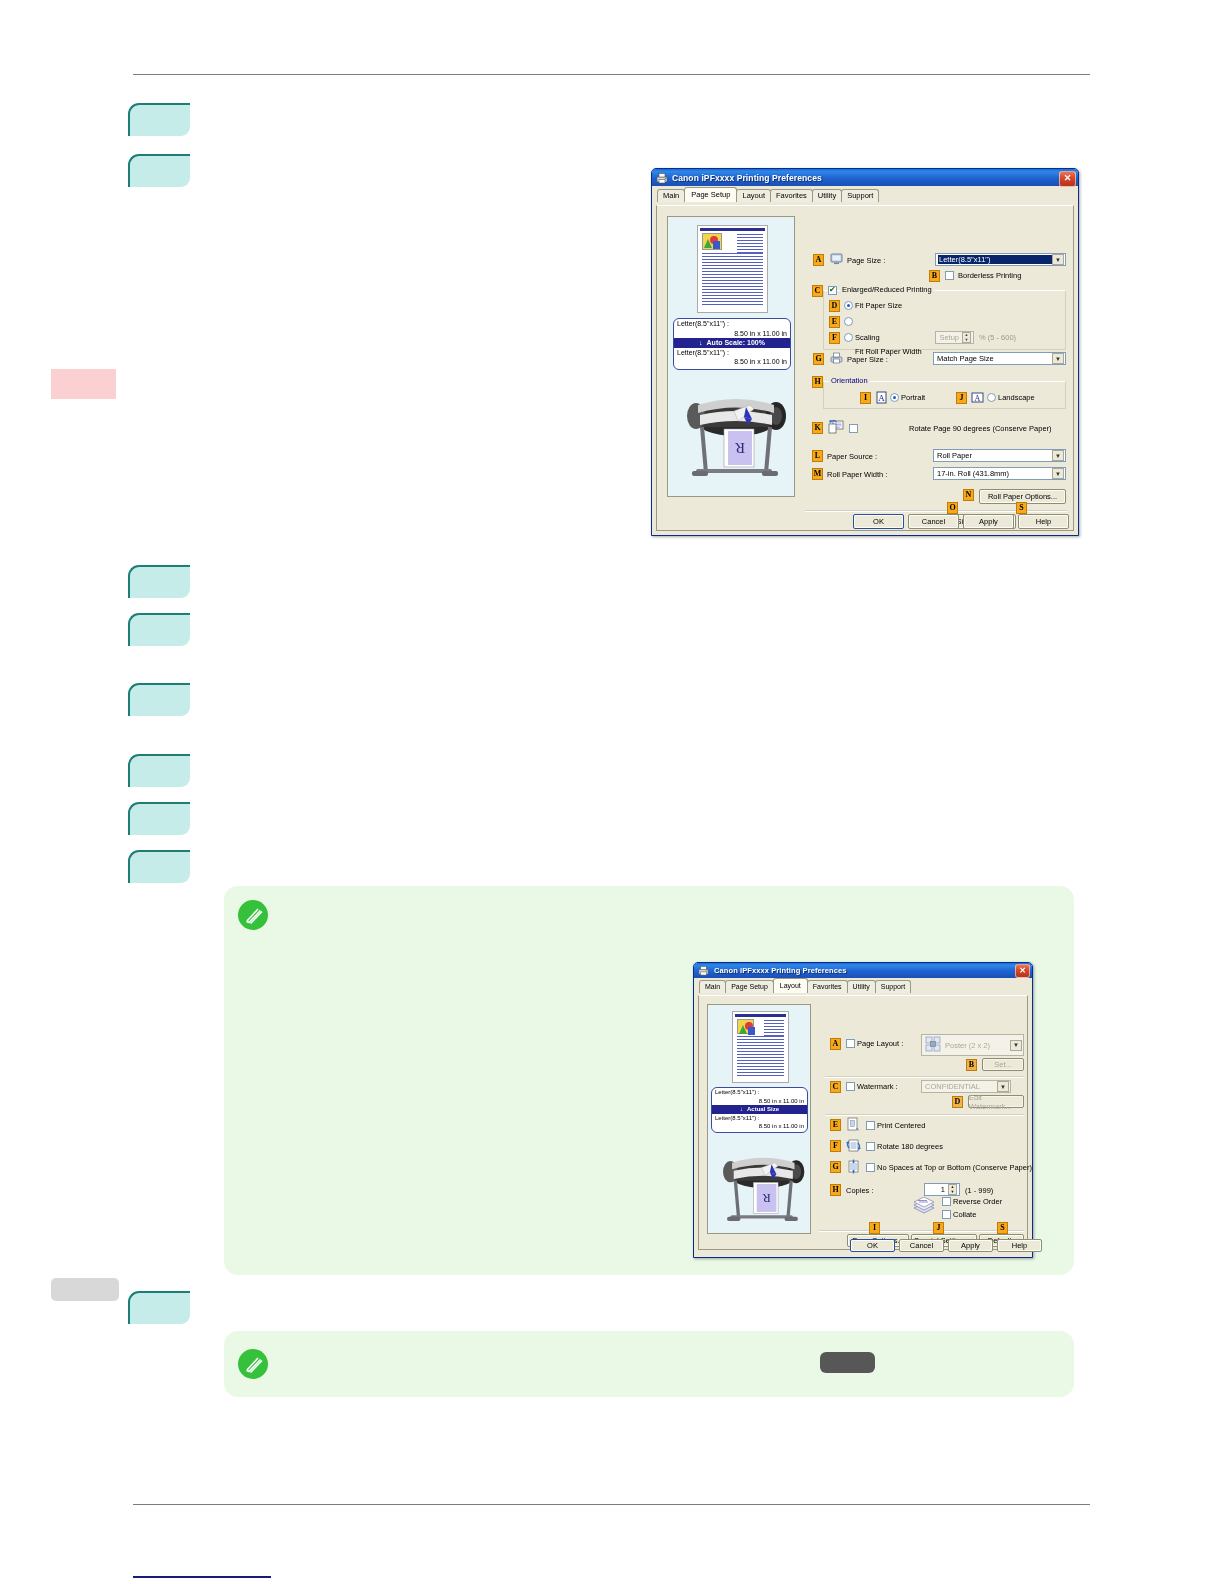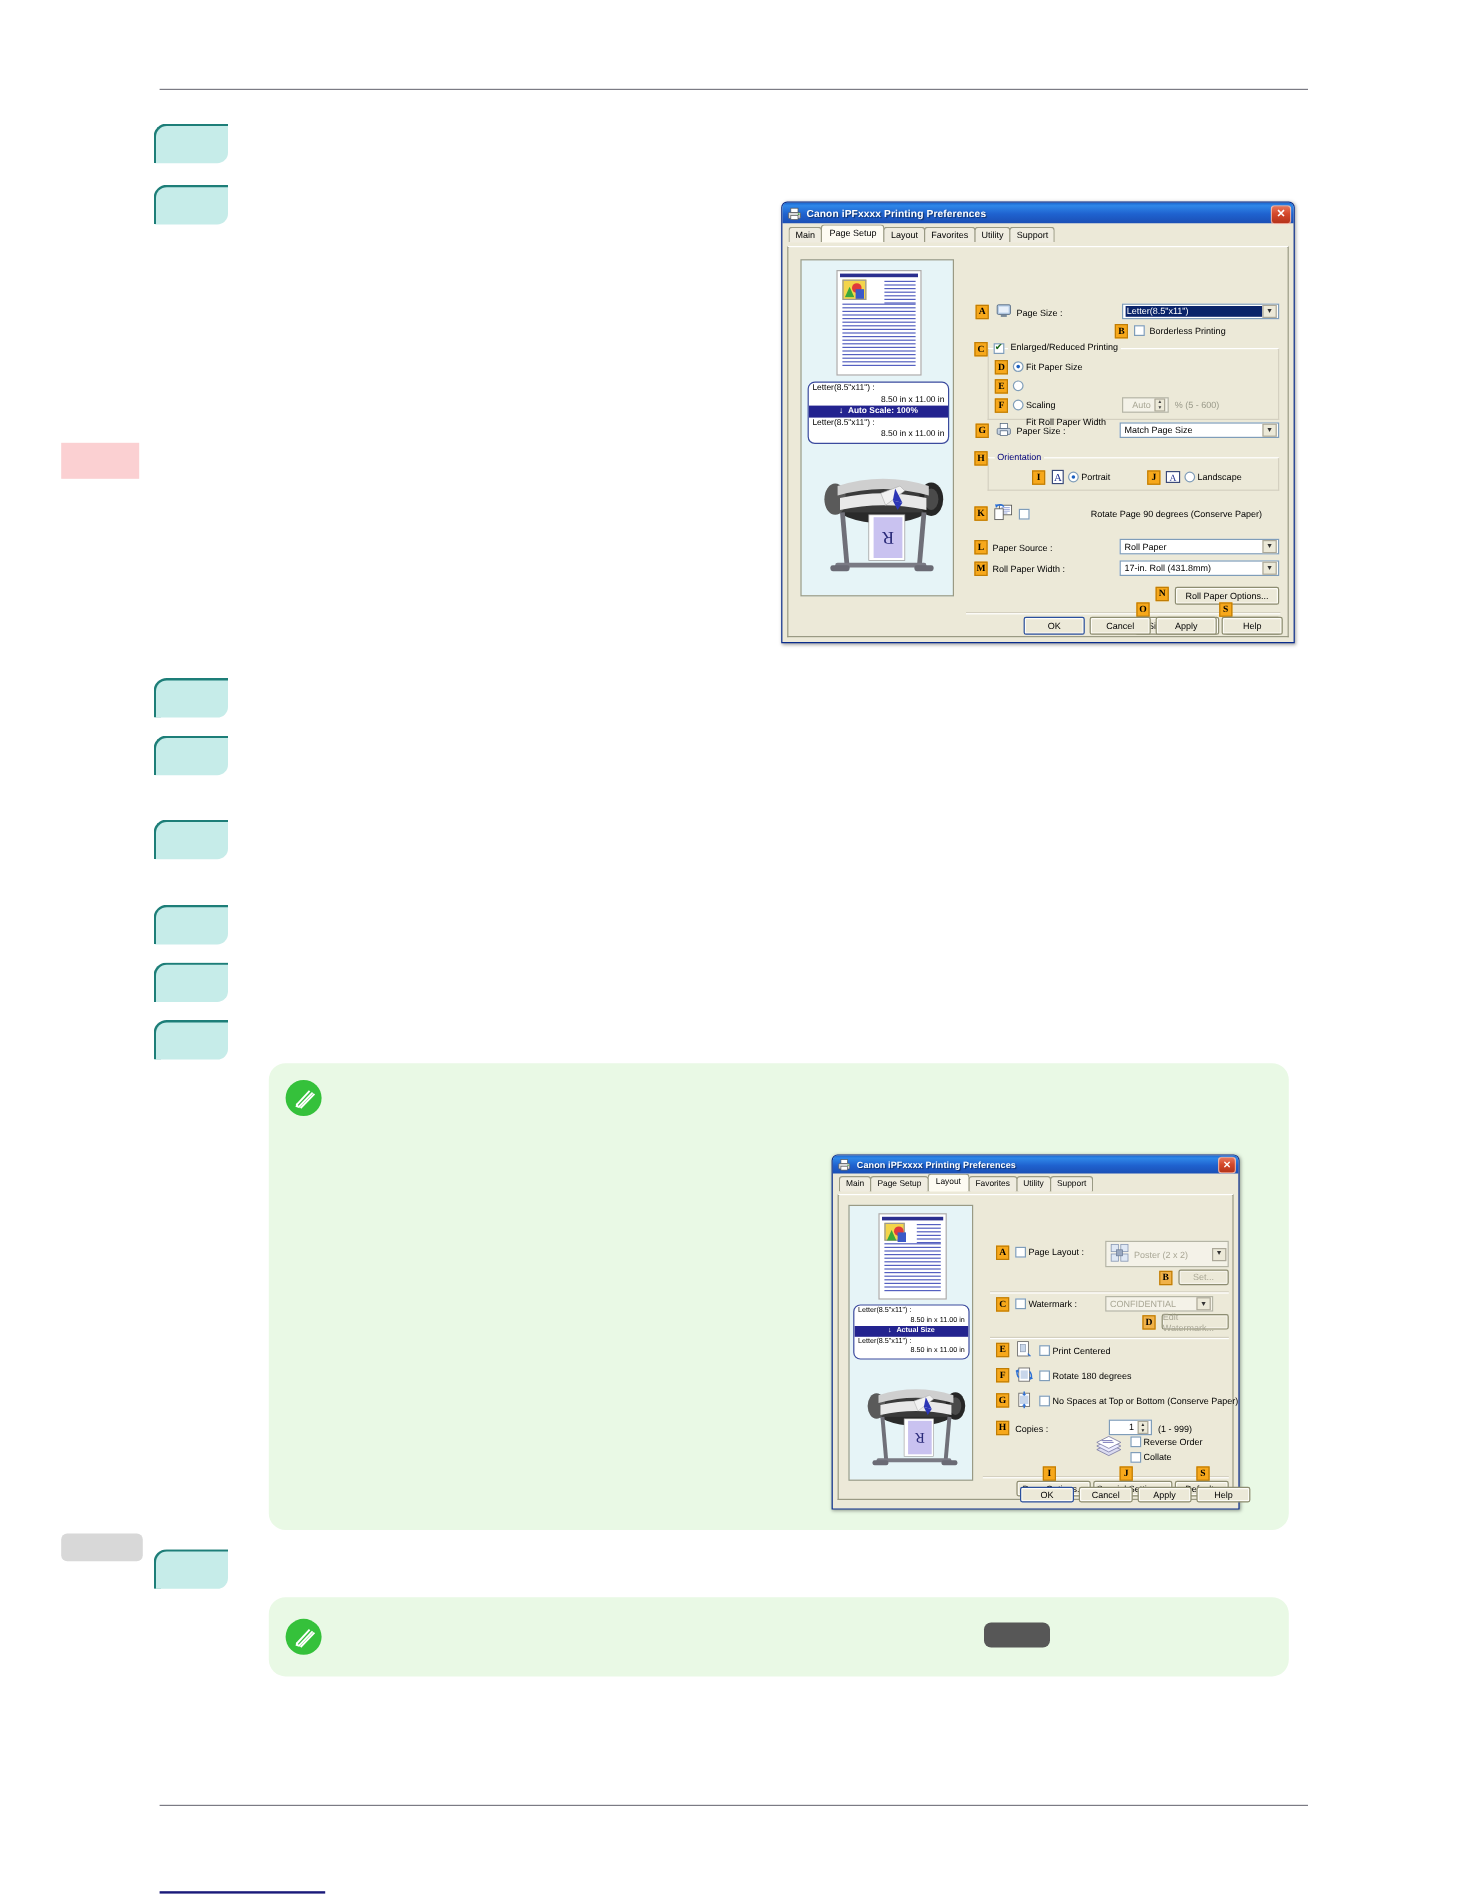--- a/index.html
+++ b/index.html
@@ -518,21 +518,21 @@
     <span class="lbl" style="left:198px; top:95px;">Fit Paper Size</span>
 
     <div class="ltr" style="left:172px; top:110px;">E</div>
     <div class="rb" style="left:187px; top:111px;"></div>
     <span class="lbl" style="left:198px; top:101px;margin-top:40px;">Fit Roll Paper Width</span>
 
     <div class="ltr" style="left:172px; top:126px;">F</div>
     <div class="rb" style="left:187px; top:127px;"></div>
     <span class="lbl" style="left:198px; top:127px;">Scaling</span>
     <div class="spin" style="left:278px; top:125px; width:39px;">
-      <span>Auto</span>
+      <span>Setup</span>
       <span class="spinner">
           <span>▲</span>
           <span>▼</span>
         </span>
     </div>
     <span class="lbl disabled" style="left:322px; top:127px;">%  (5 - 600)</span>
 
     <div class="ltr" style="left:156px; top:147px;">G</div>
     <span class="ctrl-icon" style="left:173px; top:146px;">
       <svg width="13" height="12" viewBox="0 0 13 12">

